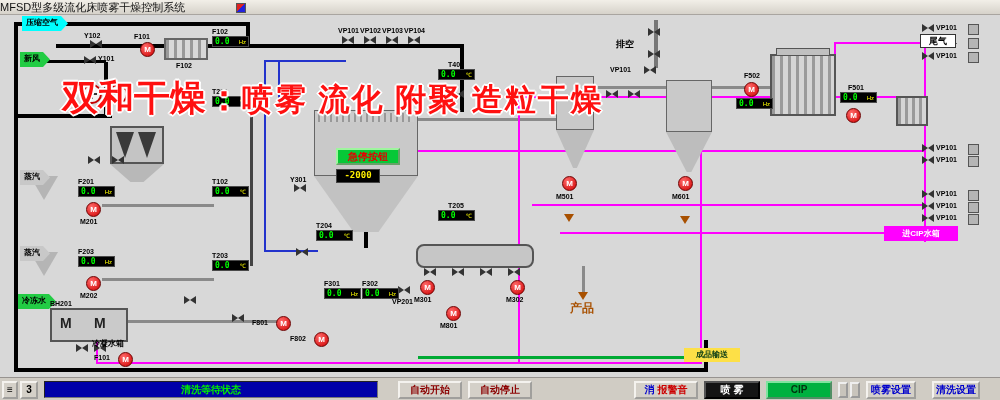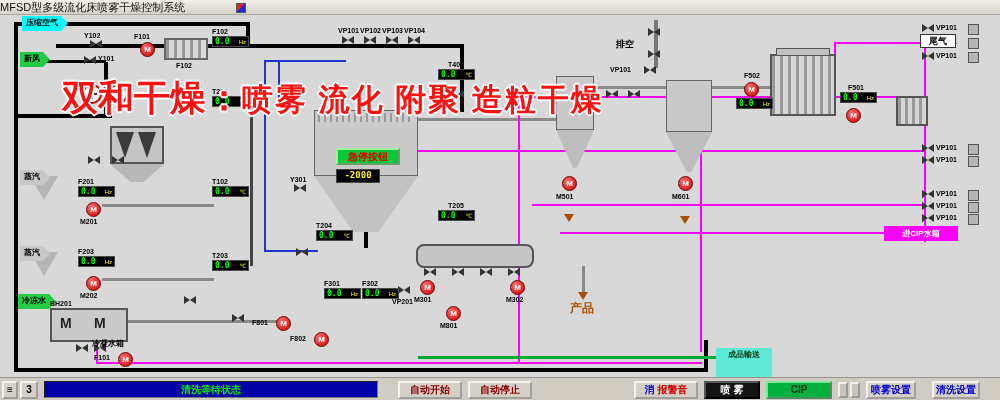--- a/index.html
+++ b/index.html
@@ -318,21 +318,21 @@
       </div>
 
     <div class="lbl" style="left:616px;top:26px;font-size:9px">排空</div>
     <div class="boxlbl" style="left:920px;top:20px;width:36px;height:14px;background:#fff;border:1px solid #333;font-size:9px;line-height:13px">尾气</div>
     <div class="tri" style="left:578px;top:278px"></div>
     <div class="lbl" style="left:570px;top:290px;font-size:12px;color:#a85000">产品</div>
     <div class="tri" style="left:564px;top:200px"></div>
     <div class="tri" style="left:680px;top:202px"></div>
     <div class="lbl" style="left:92px;top:326px;font-size:8px">冷凝水箱</div>
     <div class="boxlbl" style="left:884px;top:212px;width:74px;height:15px;background:#ff00ff;color:#fff;font-size:8px;line-height:15px">进CIP水箱</div>
-    <div class="boxlbl" style="left:716px;top:334px;width:56px;height:29px;background:#5eead4;color:#0b3d16;font-size:8px;line-height:14px">成品输送</div>
+    <div class="boxlbl" style="left:684px;top:334px;width:56px;height:14px;background:#fde047;color:#0b3d16;font-size:8px;line-height:14px">成品输送</div>
   </div>
 
   <div class="watermark"><span class="wm1">双和干燥：</span><span class="wm2">喷雾 流化 附聚 造粒干燥</span></div>
 
   <div class="bottombar">
     <div class="btn" style="left:2px;top:3px;width:16px"><span>≡</span></div>
     <div class="btn" style="left:20px;top:3px;width:18px"><span>3</span></div>
     <div class="status" style="top:3px"><span>清洗等待状态</span></div>
     <div class="btn" style="left:398px;top:3px;width:64px;color:#8b0000">自动开始</div>
     <div class="btn" style="left:468px;top:3px;width:64px;color:#8b0000">自动停止</div>

